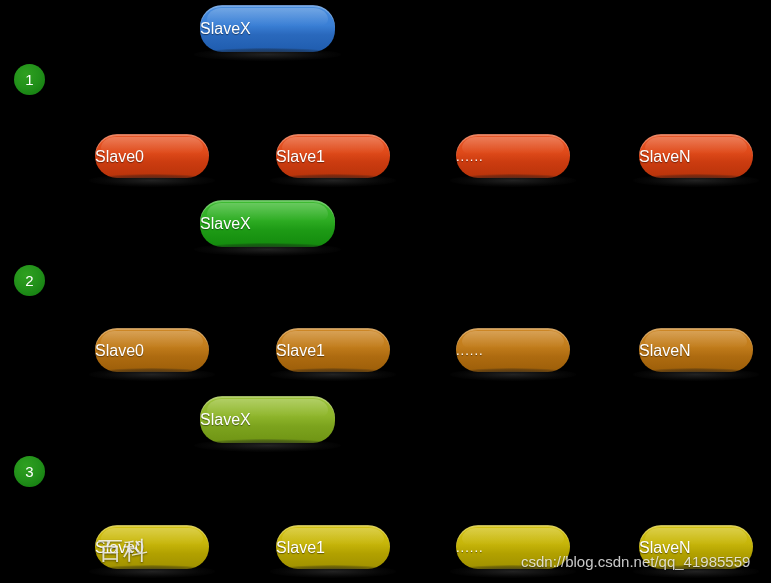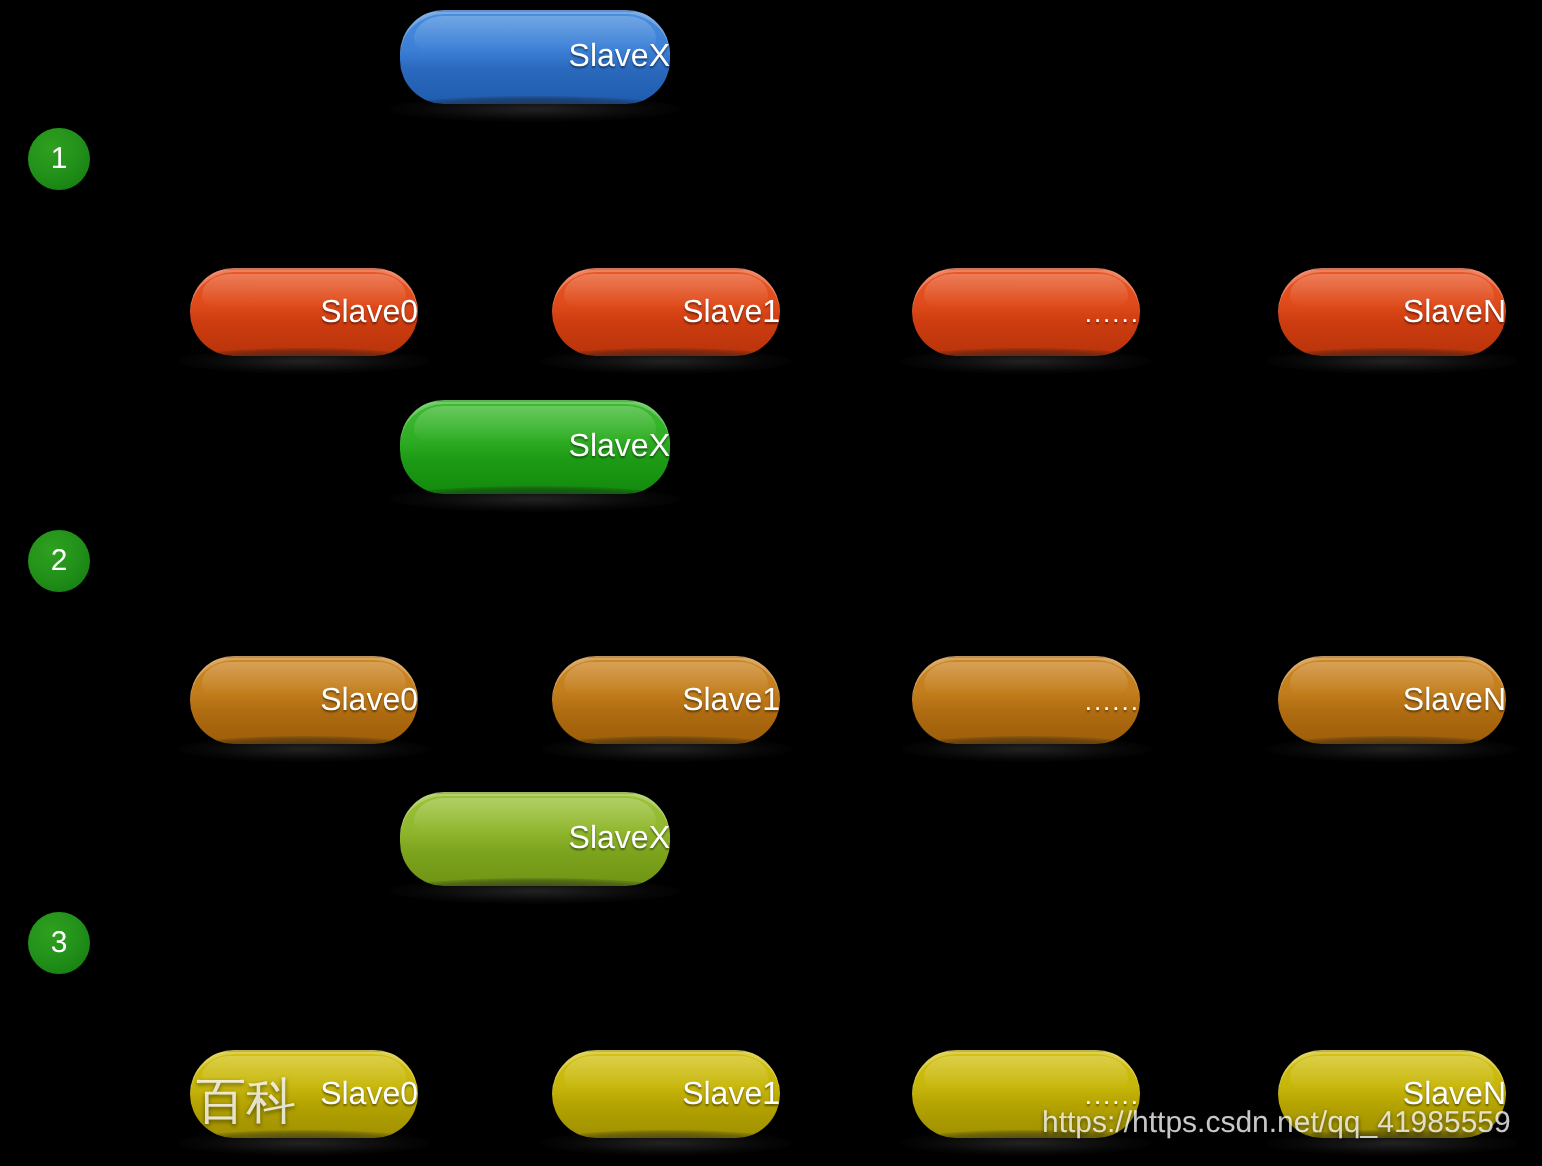--- a/index.html
+++ b/index.html
@@ -41,21 +41,21 @@
 
   
   .node {
     position: absolute;
     border-radius: 22px;
     color: #ffffff;
     text-align: center;
     font-size: 16px;
     display: flex;
     align-items: center;
-    justify-content: flex-end;
+    justify-content: flex-start;
     box-sizing: border-box;
     border-top: 1px solid rgba(255,255,255,0.32);
     box-shadow:
       0 7px 7px -4px rgba(0,0,0,0.95),
       0 3px 3px rgba(0,0,0,0.8),
       inset 0 1px 0 rgba(255,255,255,0.25);
     text-shadow: 0 1px 1px rgba(0,0,0,0.45);
   }
   .node .node-label {
     position: relative;
@@ -171,13 +171,13 @@
     <div class="node c-yellow dots" style="left: 456px; top: 525px; width: 114px; height: 44px;">
       <span class="node-label">......</span>
     </div>
     <div class="node c-yellow" style="left: 639px; top: 525px; width: 114px; height: 44px;">
       <span class="node-label">SlaveN</span>
     </div>
   </div>
 
 <div id="watermark-baike" style="left: 98px; top: 534px;">百科</div>
 
-<div id="watermark-url" style="left: 521px; top: 553px;">https://https.csdn.net/qq_41985559</div>
+<div id="watermark-url" style="left: 521px; top: 553px;">csdn://blog.csdn.net/qq_41985559</div>
 
 </body></html>

